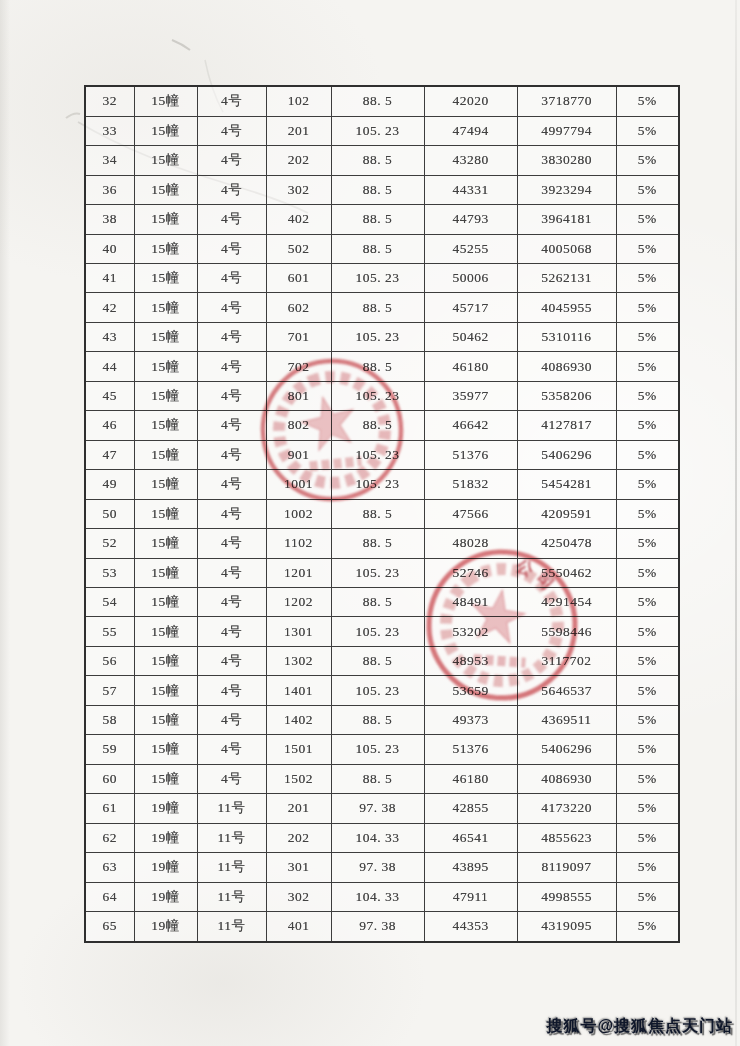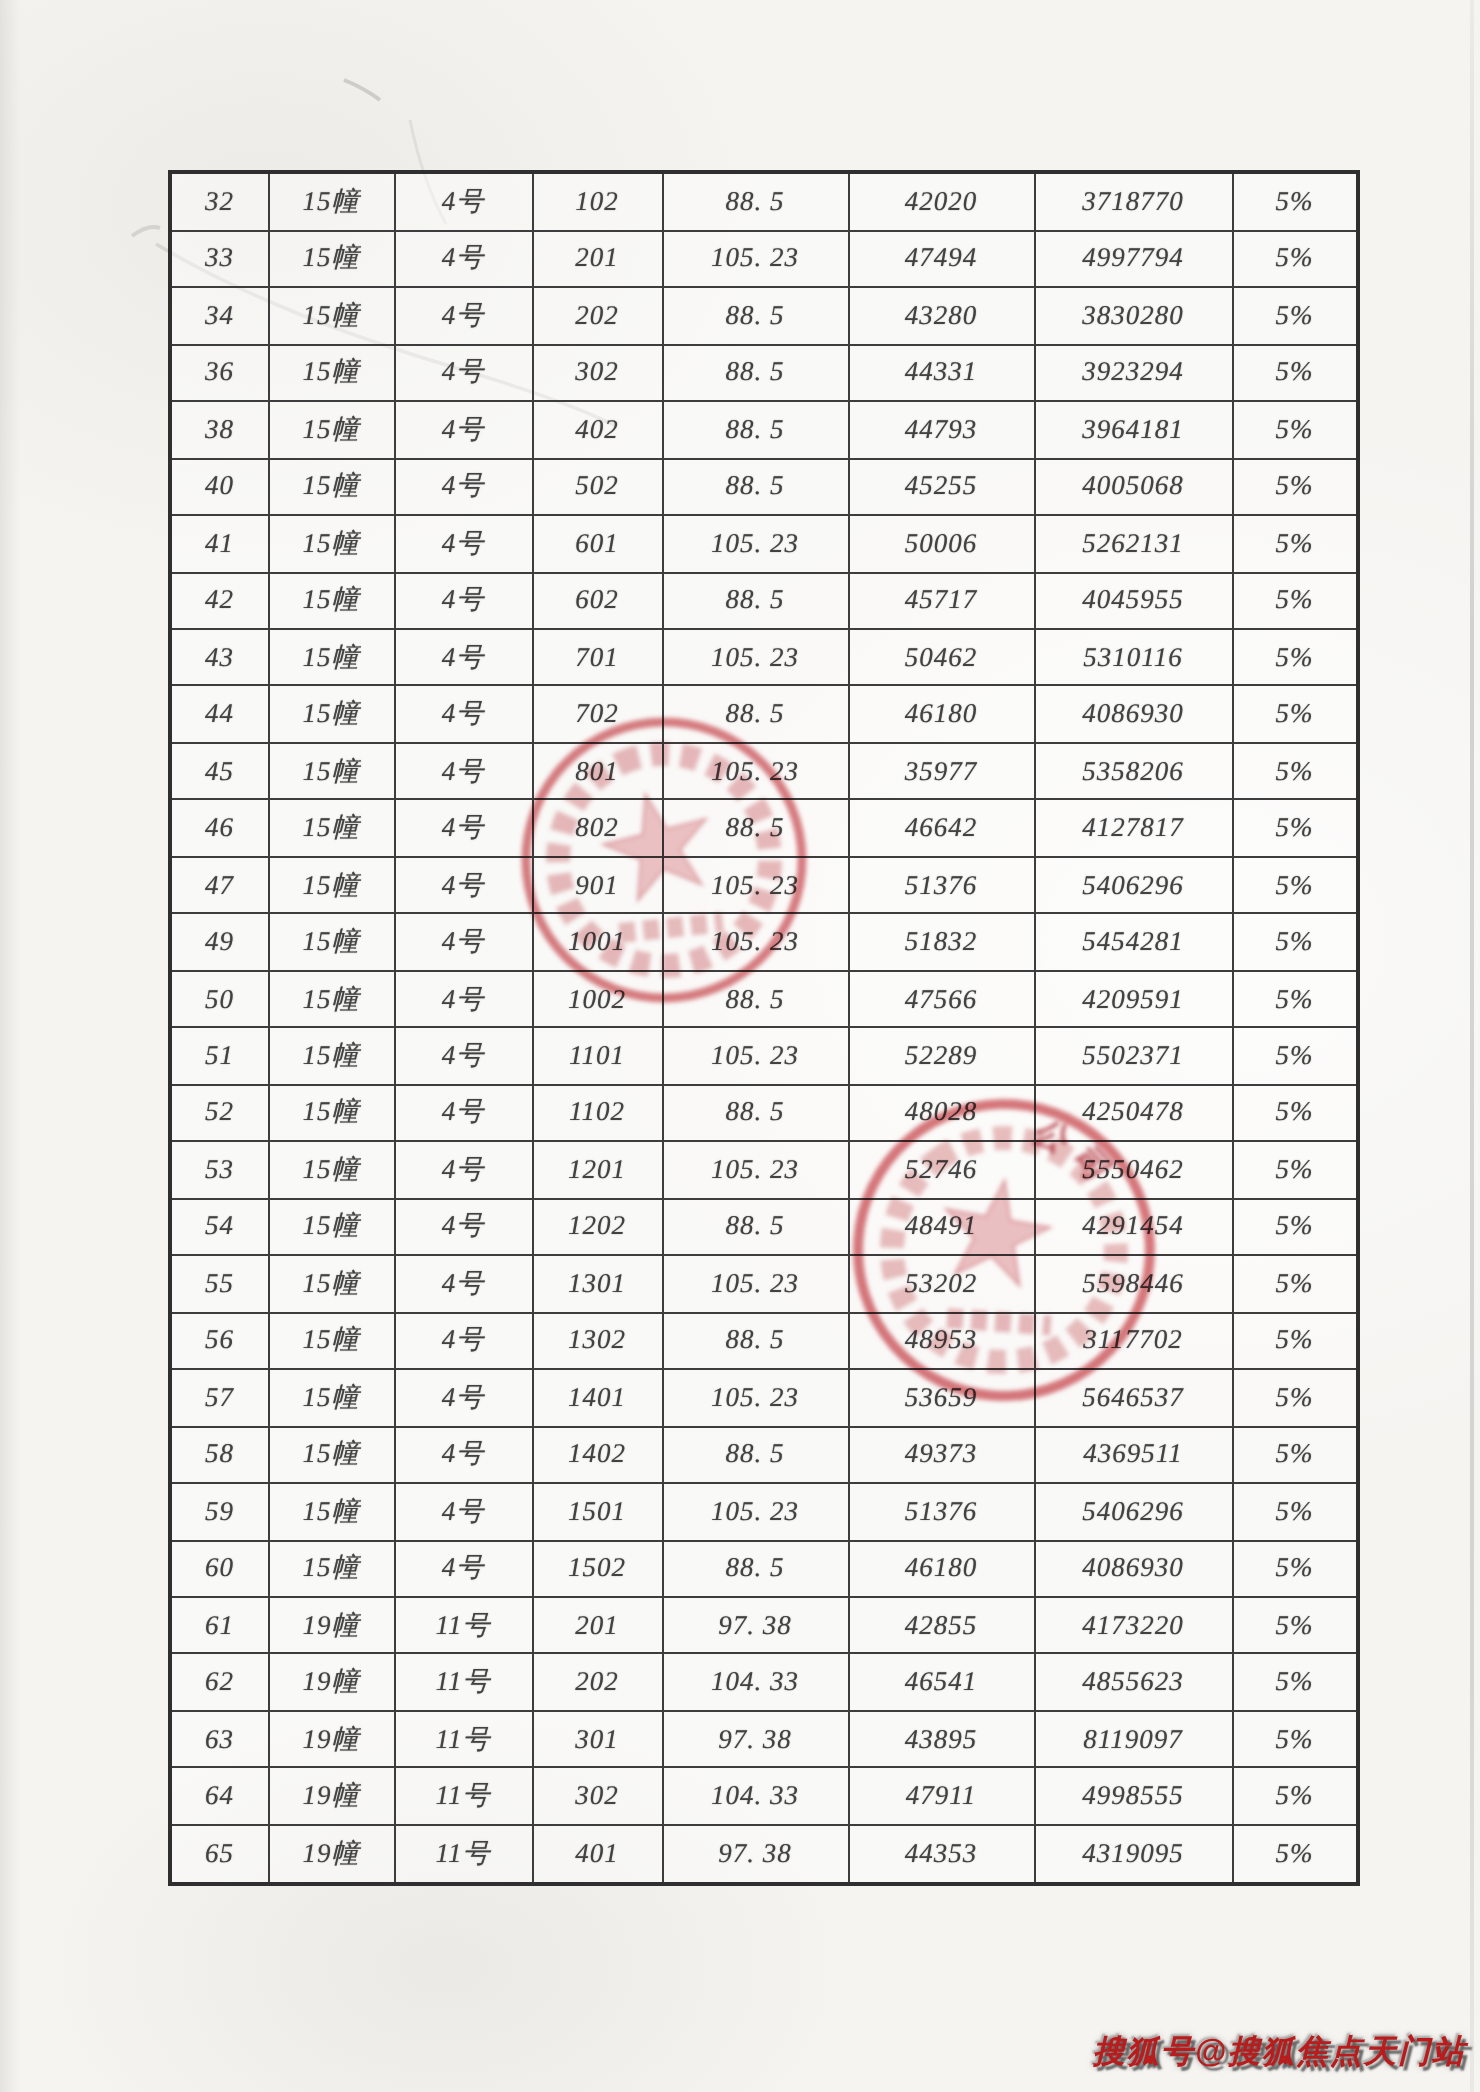--- a/index.html
+++ b/index.html
@@ -5,21 +5,21 @@
   html,body{margin:0;padding:0;}
   body{
     width:740px;height:1046px;overflow:hidden;
     font-family:"Liberation Serif","DejaVu Serif",serif;
     background:
       radial-gradient(420px 300px at 18% 10%, rgba(221,218,212,0.35), transparent 60%),
       radial-gradient(340px 220px at 30% 94%, rgba(212,209,203,0.30), transparent 60%),
       radial-gradient(520px 420px at 82% 45%, rgba(255,255,255,0.55), transparent 65%),
       #f5f4f1;
   }
-  .page{position:relative;width:740px;height:1046px;font-style:italic;}
+  .page{position:relative;width:740px;height:1046px;}
 
   
   .crease{position:absolute;left:0;top:0;pointer-events:none;}
   .paper-edge{
     position:absolute;top:0;right:3px;width:2px;height:1046px;
     background:linear-gradient(to bottom, rgba(150,150,148,0.10), rgba(140,140,138,0.35) 30%, rgba(140,140,138,0.30) 80%, rgba(150,150,148,0.12));
   }
   .left-shade{
     position:absolute;top:0;left:0;width:10px;height:1046px;
     background:linear-gradient(to right, rgba(180,178,172,0.25), transparent);
@@ -45,21 +45,21 @@
   
   .seal{position:absolute;mix-blend-mode:multiply;pointer-events:none;}
   .seal-1{left:247px;top:345px;transform:rotate(-6deg);}
   .seal-2{left:412px;top:535px;transform:rotate(4deg);}
 
   
   .watermark{
     position:absolute;right:7px;bottom:9px;
     font-family:"Liberation Sans","DejaVu Sans",sans-serif;
     font-size:16px;font-weight:bold;letter-spacing:1px;
-    color:#b91c1c;
+    color:#0f172a;
     text-shadow:2px 2px 1px rgba(88,88,88,0.9), -1px -1px 1px rgba(130,130,130,0.55), 0 0 3px rgba(100,100,100,0.6);
   }
 </style>
 </head>
 <body>
 
 <div class="page">
 
   <svg class="crease" width="340" height="240" viewBox="0 0 340 240">
     <path d="M 172 40 q 10 4 18 10" fill="none" stroke="#b2b0ab" stroke-width="2" opacity="0.55"></path>
@@ -222,30 +222,20 @@
             <td>5%</td>
           </tr>
           <tr>
             <td>50</td>
             <td>15幢</td>
             <td>4号</td>
             <td>1002</td>
             <td>88. 5</td>
             <td>47566</td>
             <td>4209591</td>
-            <td>5%</td>
-          </tr>
-          <tr>
-            <td>51</td>
-            <td>15幢</td>
-            <td>4号</td>
-            <td>1101</td>
-            <td>105. 23</td>
-            <td>52289</td>
-            <td>5502371</td>
             <td>5%</td>
           </tr>
           <tr>
             <td>52</td>
             <td>15幢</td>
             <td>4号</td>
             <td>1102</td>
             <td>88. 5</td>
             <td>48028</td>
             <td>4250478</td>

